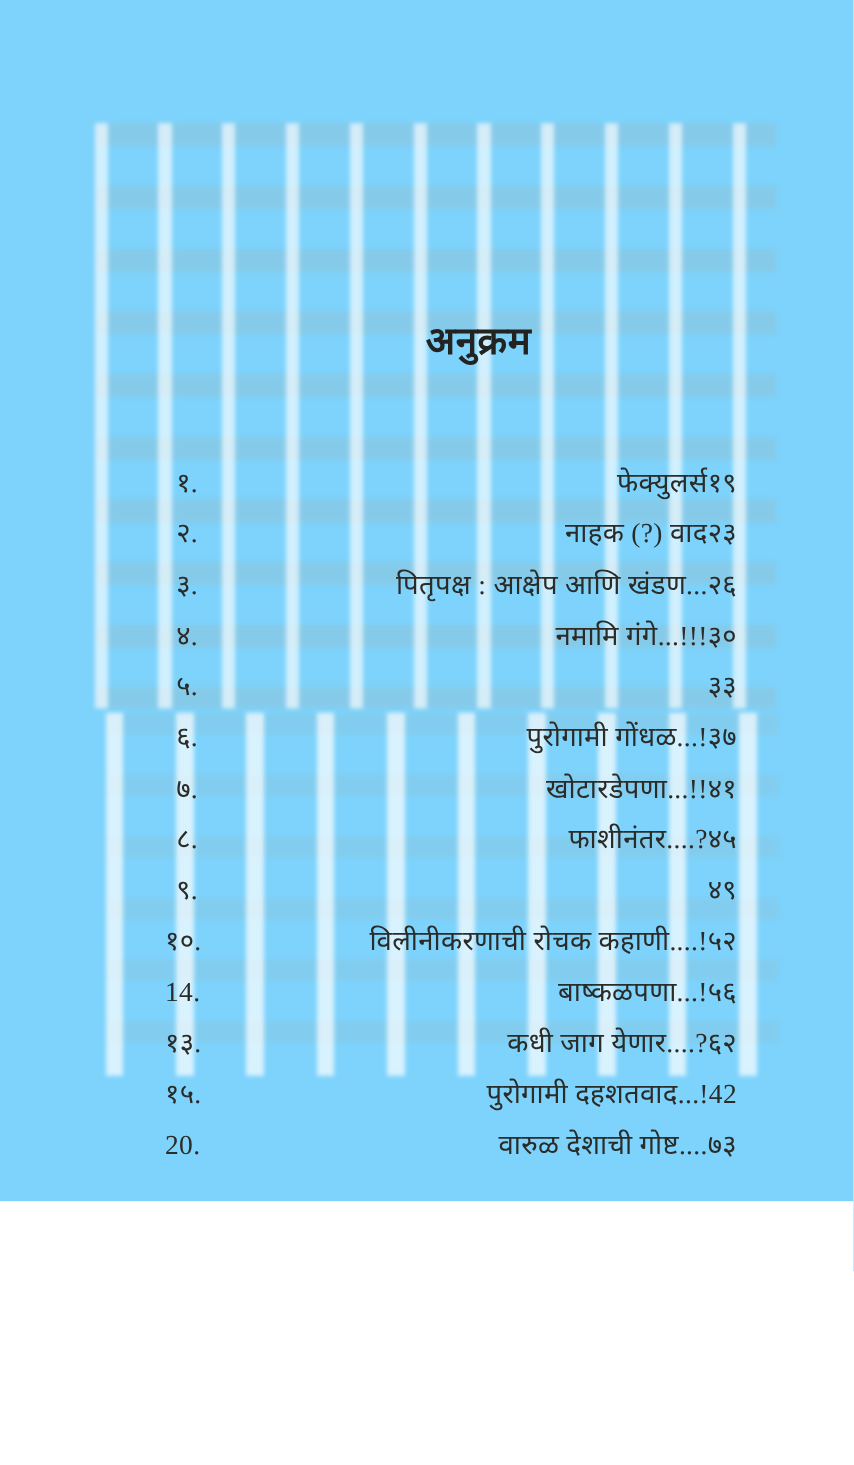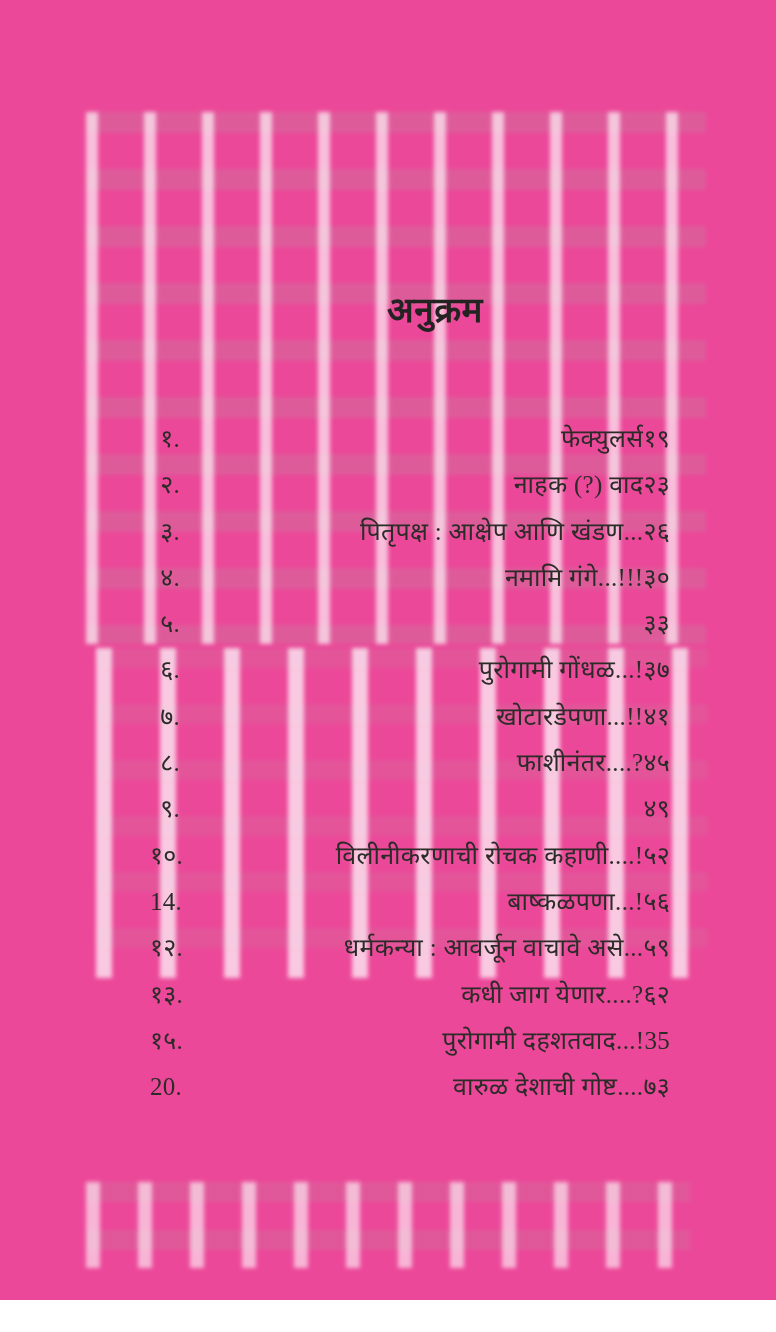--- a/index.html
+++ b/index.html
@@ -4,22 +4,22 @@
 <style>
   * { margin: 0; padding: 0; box-sizing: border-box; }
   html, body { width: 776px; height: 1332px; }
   body {
     font-family: "Liberation Serif", "DejaVu Serif", serif;
     background: #ffffff;
   }
   .page {
     position: relative;
     width: 776px;
-    height: 1300px;
-    background: #ec4899;
+    height: 1092px;
+    background: #7dd3fc;
     overflow: hidden;
   }
   
   .bleed {
     position: absolute;
     z-index: 0;
     filter: blur(2px);
     pointer-events: none;
   }
   .bleed-top {
@@ -152,33 +152,28 @@
         <span class="toc-no">१०.</span>
         <span class="toc-entry-title">विलीनीकरणाची रोचक कहाणी....!</span>
         <span class="toc-pg">५२</span>
       </div>
       <div class="toc-row">
         <span class="toc-no">14.</span>
         <span class="toc-entry-title">बाष्कळपणा...!</span>
         <span class="toc-pg">५६</span>
       </div>
       <div class="toc-row">
-        <span class="toc-no">१२.</span>
-        <span class="toc-entry-title">धर्मकन्या : आवर्जून वाचावे असे...</span>
-        <span class="toc-pg">५९</span>
-      </div>
-      <div class="toc-row">
         <span class="toc-no">१३.</span>
         <span class="toc-entry-title">कधी जाग येणार....?</span>
         <span class="toc-pg">६२</span>
       </div>
       <div class="toc-row">
         <span class="toc-no">१५.</span>
         <span class="toc-entry-title">पुरोगामी दहशतवाद...!</span>
-        <span class="toc-pg">35</span>
+        <span class="toc-pg">42</span>
       </div>
       <div class="toc-row">
         <span class="toc-no">20.</span>
         <span class="toc-entry-title">वारुळ देशाची गोष्ट....</span>
         <span class="toc-pg">७३</span>
       </div>
 
     </div>
   </div>
 </div>

